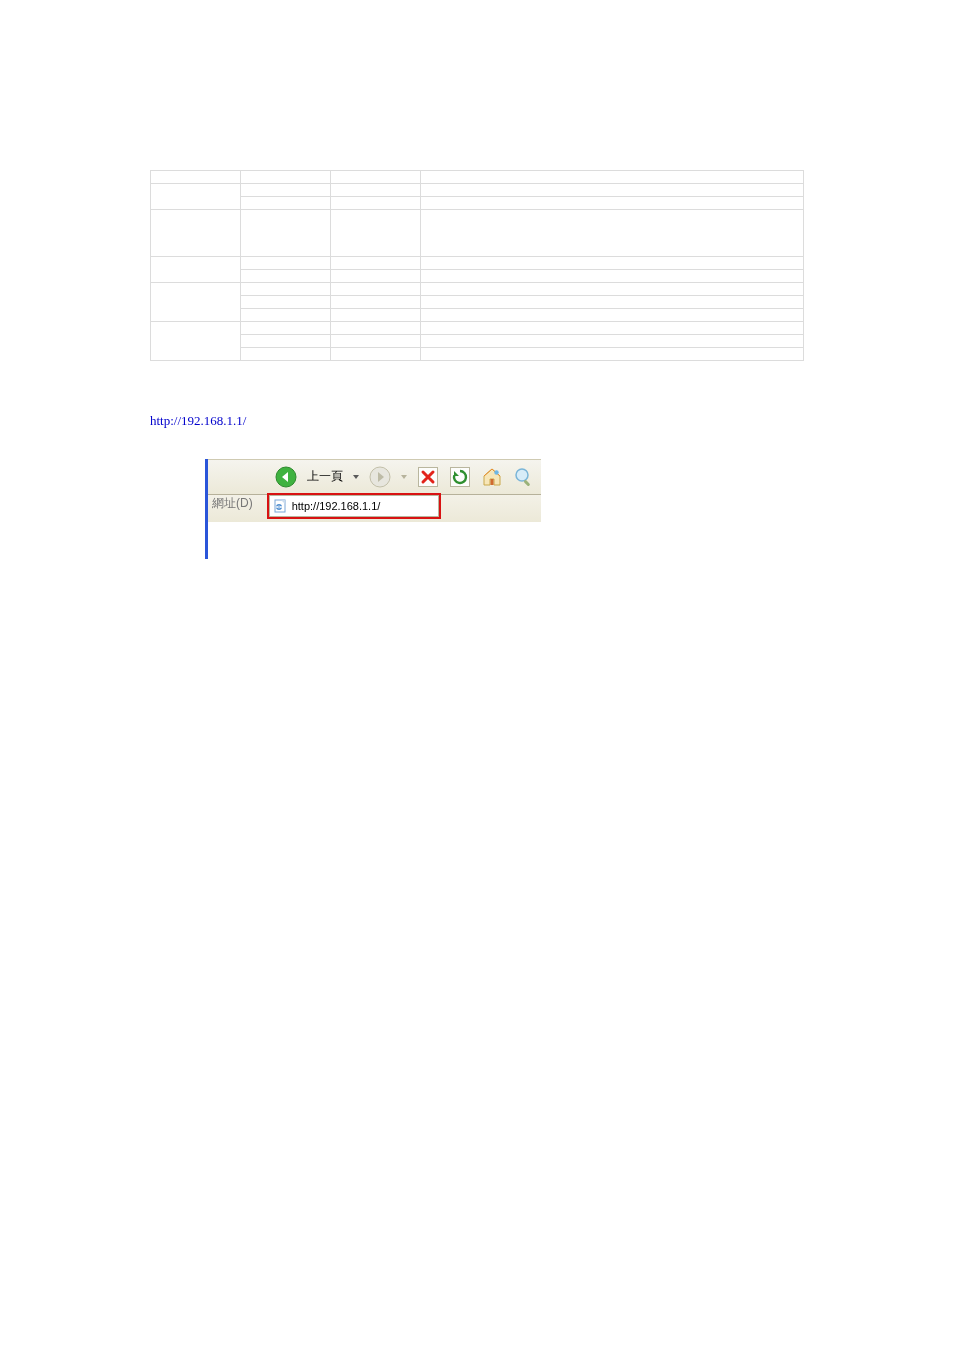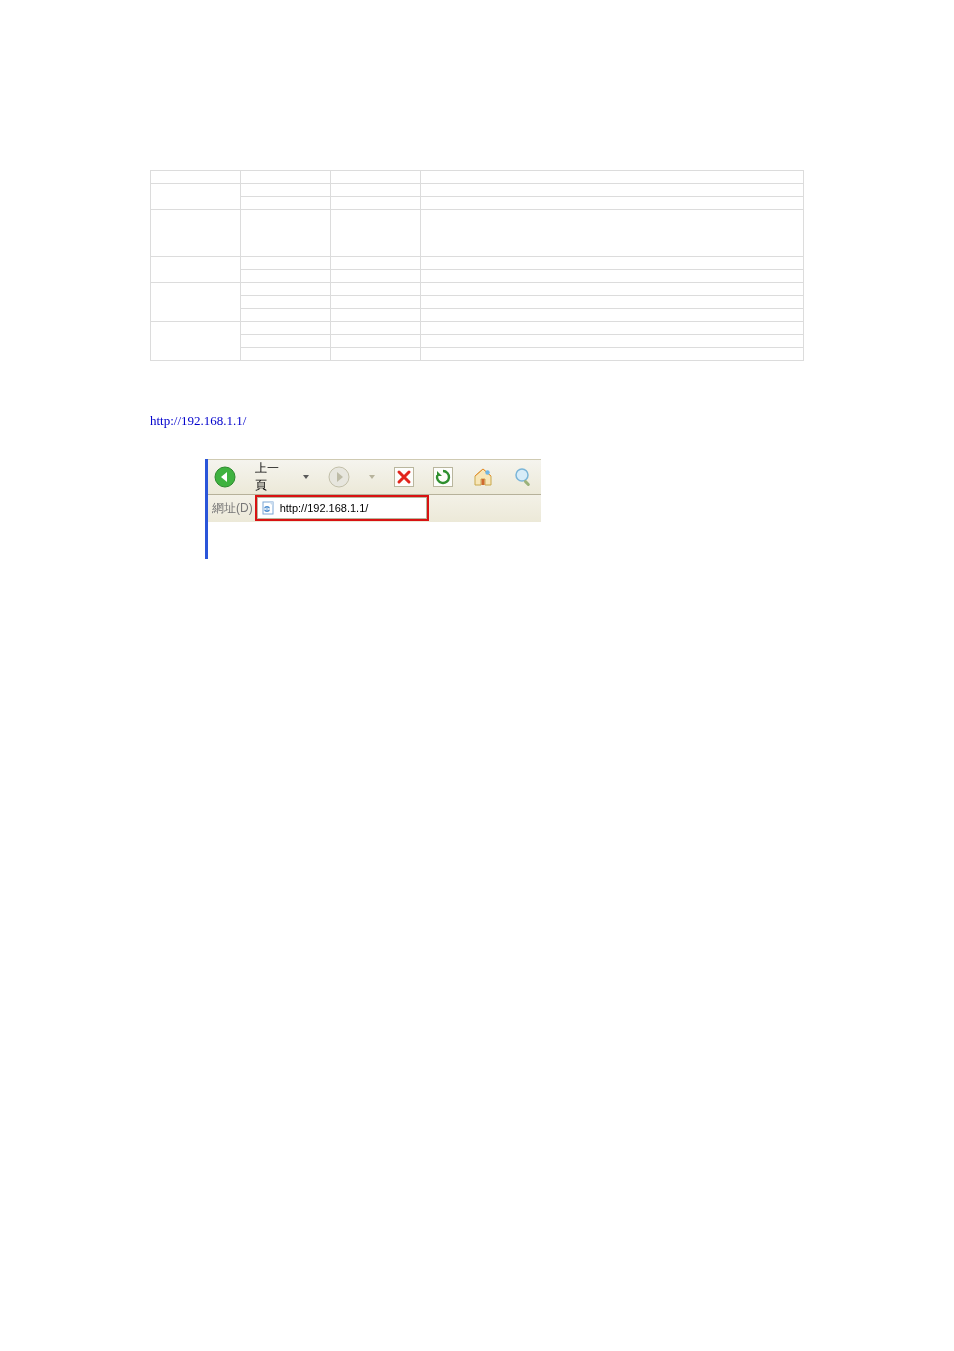--- a/index.html
+++ b/index.html
@@ -58,29 +58,29 @@
     border-left: 3px solid #2a55d9;
   }
   .ie-toolbar {
     display: flex;
     align-items: center;
     height: 34px;
     background: linear-gradient(#f5f4ee, #ece9d8);
     border-top: 1px solid #cfcab2;
     border-bottom: 1px solid #b6b19a;
     padding: 0 6px;
-    gap: 19px;
+    gap: 10px;
+    justify-content: flex-end;
   }
   .ie-addrbar {
     display: flex;
-    align-items: center;
     height: 27px;
     background: linear-gradient(#f3f1e7, #ece9d8);
     padding: 0 4px;
-    gap: 4px;
+    gap: 16px;
   }
   .addr-label {
     font-family: "PMingLiU","SimSun",sans-serif;
     font-size: 12px;
     color: #777;
   }
   .addr-field {
     display: flex;
     align-items: center;
     gap: 4px;

